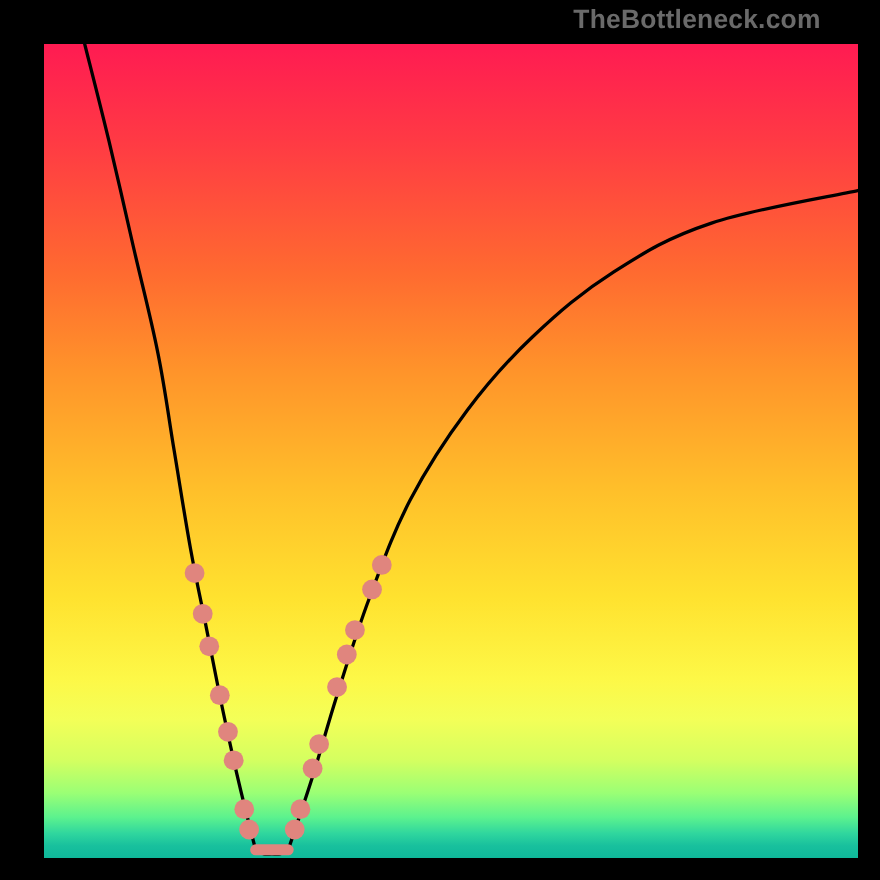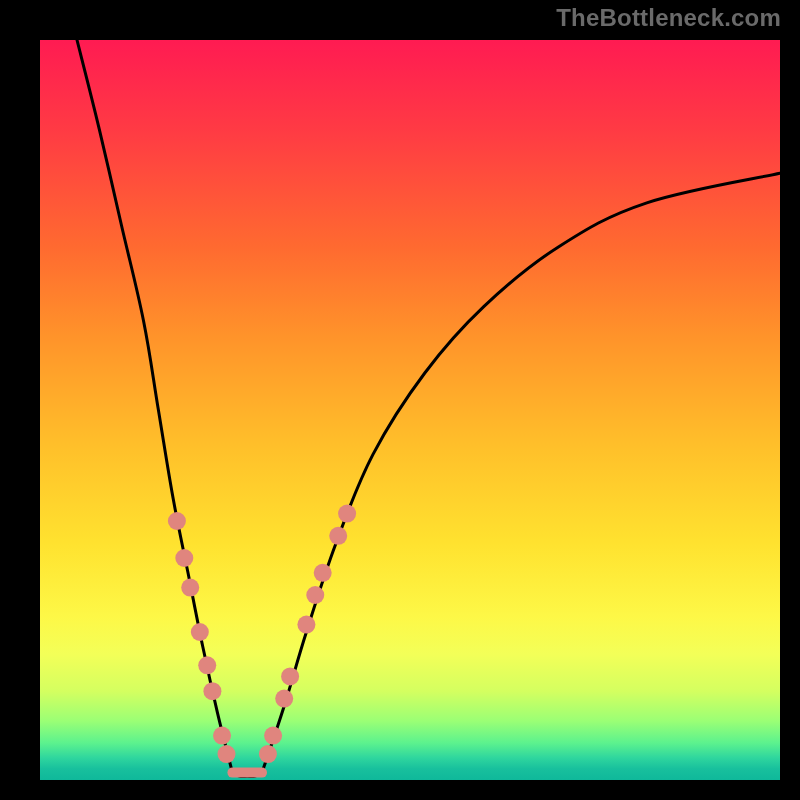--- a/index.html
+++ b/index.html
@@ -10,21 +10,20 @@
     background: #000;
     overflow: hidden;
   }
   .frame {
     position: absolute;
     left: 0;
     top: 0;
     width: 760px;
     height: 800px;
     background: #000;
-    padding-left: 35px;
   }
   .plot-area {
     position: absolute;
     left: 40px;
     top: 40px;
     width: 740px;
     height: 740px;
     background: linear-gradient(to bottom,
       #ff1b52 0%,
       #ff3a44 12%,

